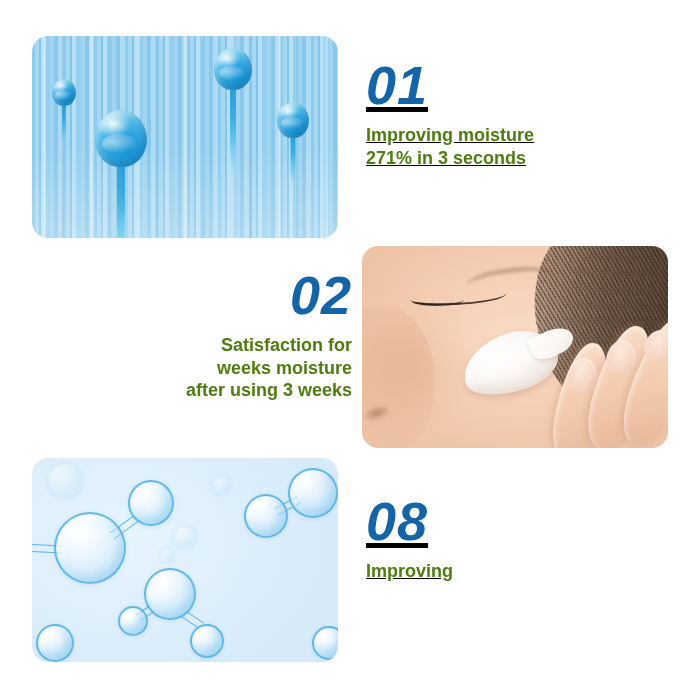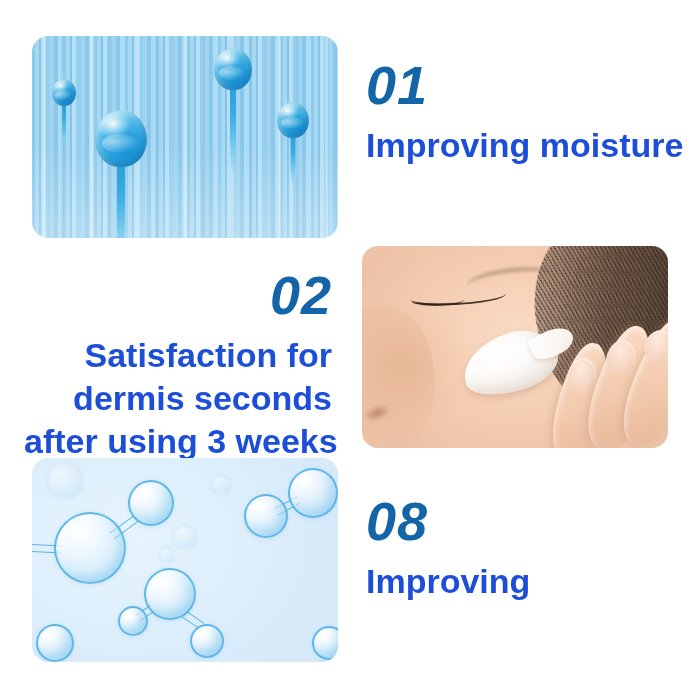--- a/index.html
+++ b/index.html
@@ -38,28 +38,28 @@
     font-size: 54px;
     line-height: 1.0;
     letter-spacing: 1px;
     color: #1464a8;
     margin: 0 0 12px 0;
     white-space: nowrap;
   }
   .headline {
     font-family: "Liberation Sans", sans-serif;
     font-weight: bold;
-    font-size: 34px;
+    font-size: 18px;
     line-height: 1.26;
-    color: #1d4ed8;
+    color: #4d7c0f;
     margin: 0;
     white-space: nowrap;
   }
   .align-right { text-align: right; }
-  .align-left  { text-align: left; }
+  .align-left  { text-align: left; text-decoration: underline; }
 
   
   #panel-drops {
     left: 32px; top: 36px; width: 306px; height: 202px;
     background:
       linear-gradient(180deg, rgba(255,255,255,0.00) 55%, rgba(255,255,255,0.28) 100%),
       repeating-linear-gradient(90deg,
         #8ecaec 0px, #8ecaec 3px,
         #a6d8f2 3px, #a6d8f2 7px,
         #85c4e9 7px, #85c4e9 9px,
@@ -299,21 +299,21 @@
   #b-f4    { left: 126px; top: 88px;  width: 14px; height: 14px; }
 
   #bond-1 { left: 80px;  top: 74px;  width: 30px; transform: rotate(-36deg); }
   #bond-2 { left: 0px;   top: 86px;  width: 30px; transform: rotate(3deg); }
   #bond-3 { left: 106px; top: 156px; width: 18px; transform: rotate(-34deg); }
   #bond-4 { left: 152px; top: 152px; width: 22px; transform: rotate(34deg); }
   #bond-5 { left: 244px; top: 50px;  width: 26px; transform: rotate(-28deg); }
 
   
   #text-01 { left: 366px; top: 58px;  width: 300px; }
-  #text-02 { left: 24px;  top: 268px; width: 308px; }
+  #text-02 { left: 44px;  top: 268px; width: 308px; }
   #text-03 { left: 366px; top: 494px; width: 300px; }
 </style>
 </head>
 <body>
 
 <div class="page">
 
   <div class="panel" id="panel-drops">
     <div class="streaks"></div>
 
@@ -338,26 +338,27 @@
     <div class="drop" id="drop-d">
       <div class="tail"></div>
       <div class="bulb"></div>
       <div class="gloss"></div>
     </div>
   </div>
 
   <div class="text-block align-left" id="text-01">
     <div class="num">01</div>
     <div class="headline">Improving moisture</div>
+    <div class="headline">271% in 3 seconds</div>
   </div>
 
   <div class="text-block align-right" id="text-02">
     <div class="num">02</div>
     <div class="headline">Satisfaction for</div>
-    <div class="headline">dermis seconds</div>
+    <div class="headline">weeks moisture</div>
     <div class="headline">after using 3 weeks</div>
   </div>
 
   <div class="panel" id="panel-face">
     <div class="nose"></div>
     <div class="nostril"></div>
     <div class="hair"></div>
     <div class="hair-soft"></div>
     <div class="brow"></div>
     <div class="eye">

